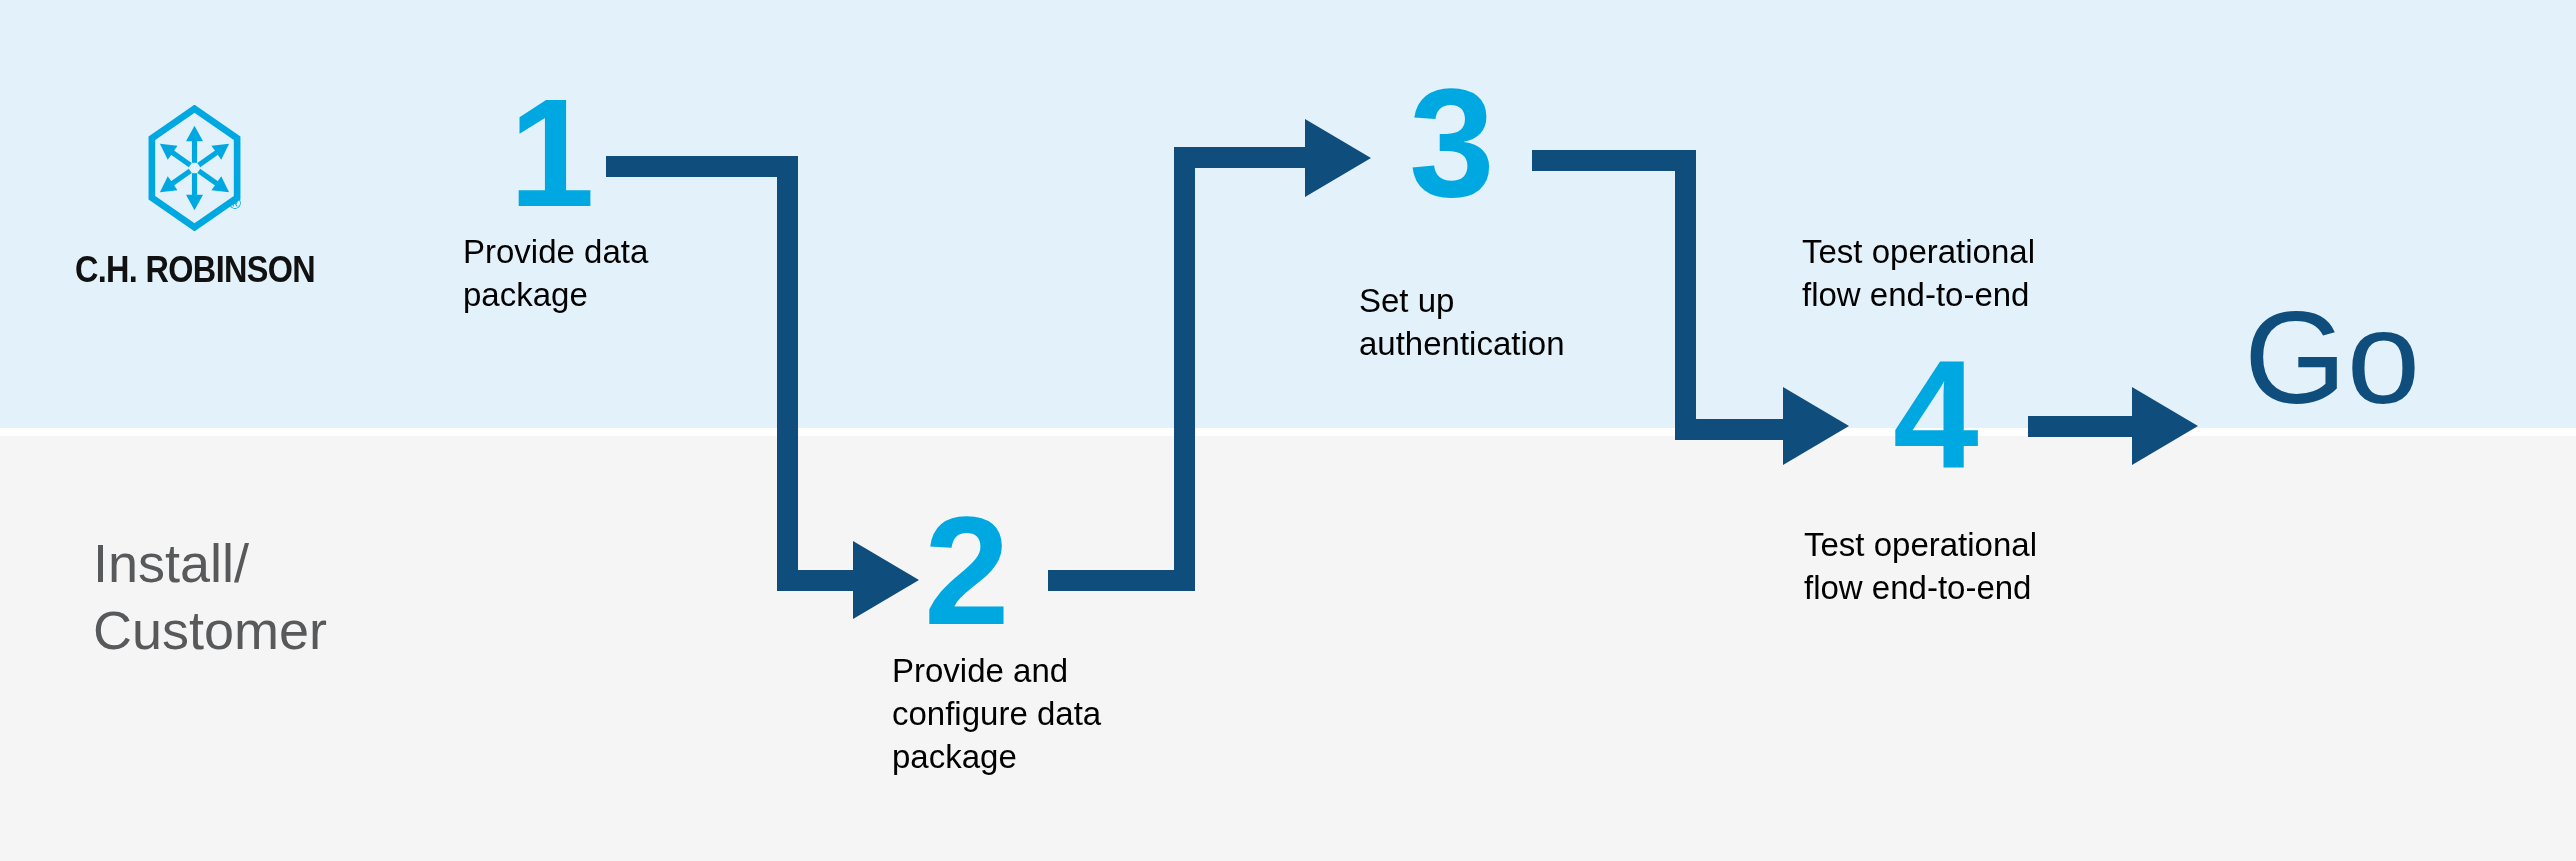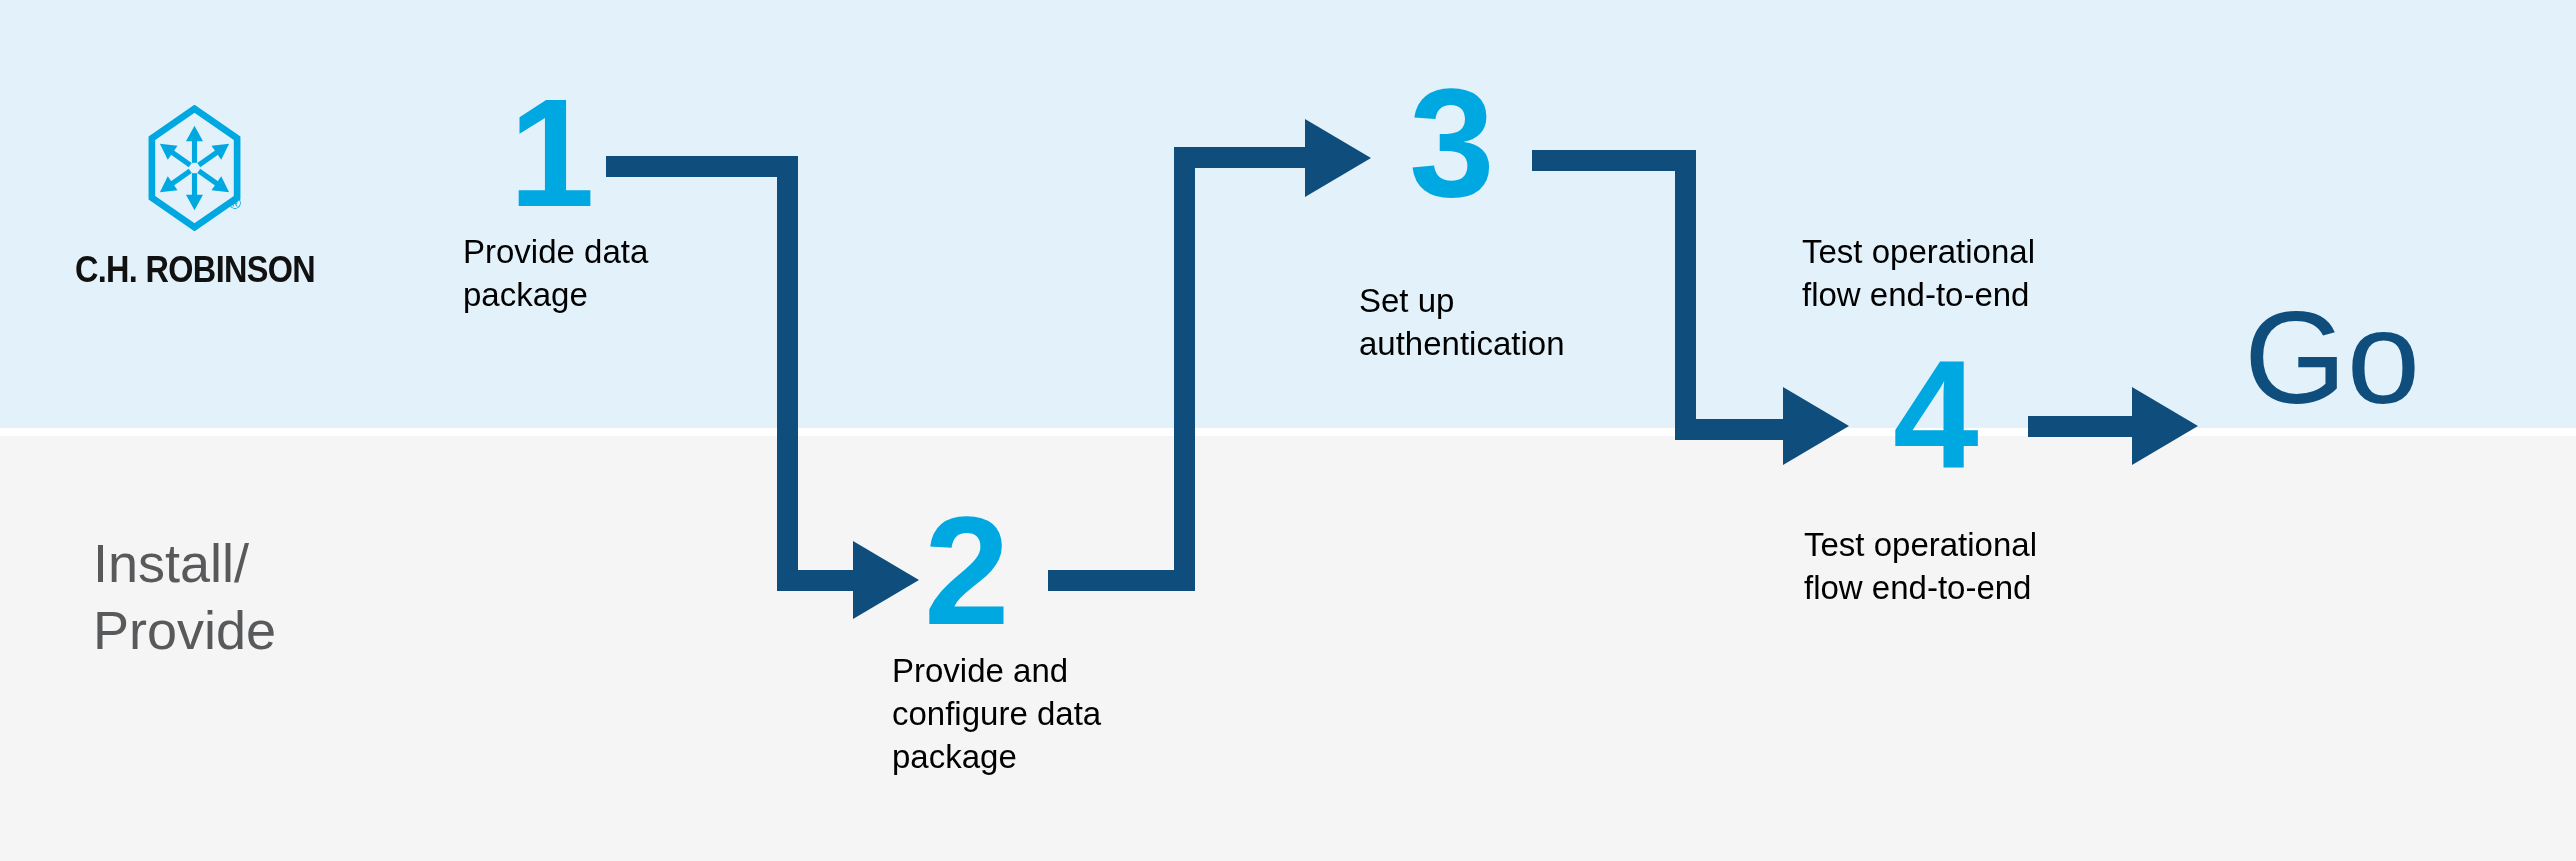--- a/index.html
+++ b/index.html
@@ -99,21 +99,21 @@
           <line x1="62.5" y1="78" x2="62.5" y2="47"></line>
           <polygon points="51,49 74,49 62.5,28" stroke="none"></polygon>
         </g>
     </g>
   </svg>
   <span class="reg">®</span>
   <div class="company">C.H. ROBINSON</div>
 
   <div class="lane-label">
     <span>Install/</span><br>
-    <span>Provide</span>
+    <span>Customer</span>
   </div>
 
   <div class="num num1">1</div>
   <div class="num num2">2</div>
   <div class="num num3">3</div>
   <div class="num num4">4</div>
 
   <div class="lbl lbl1">
     <span>Provide data</span><br>
     <span>package</span>

